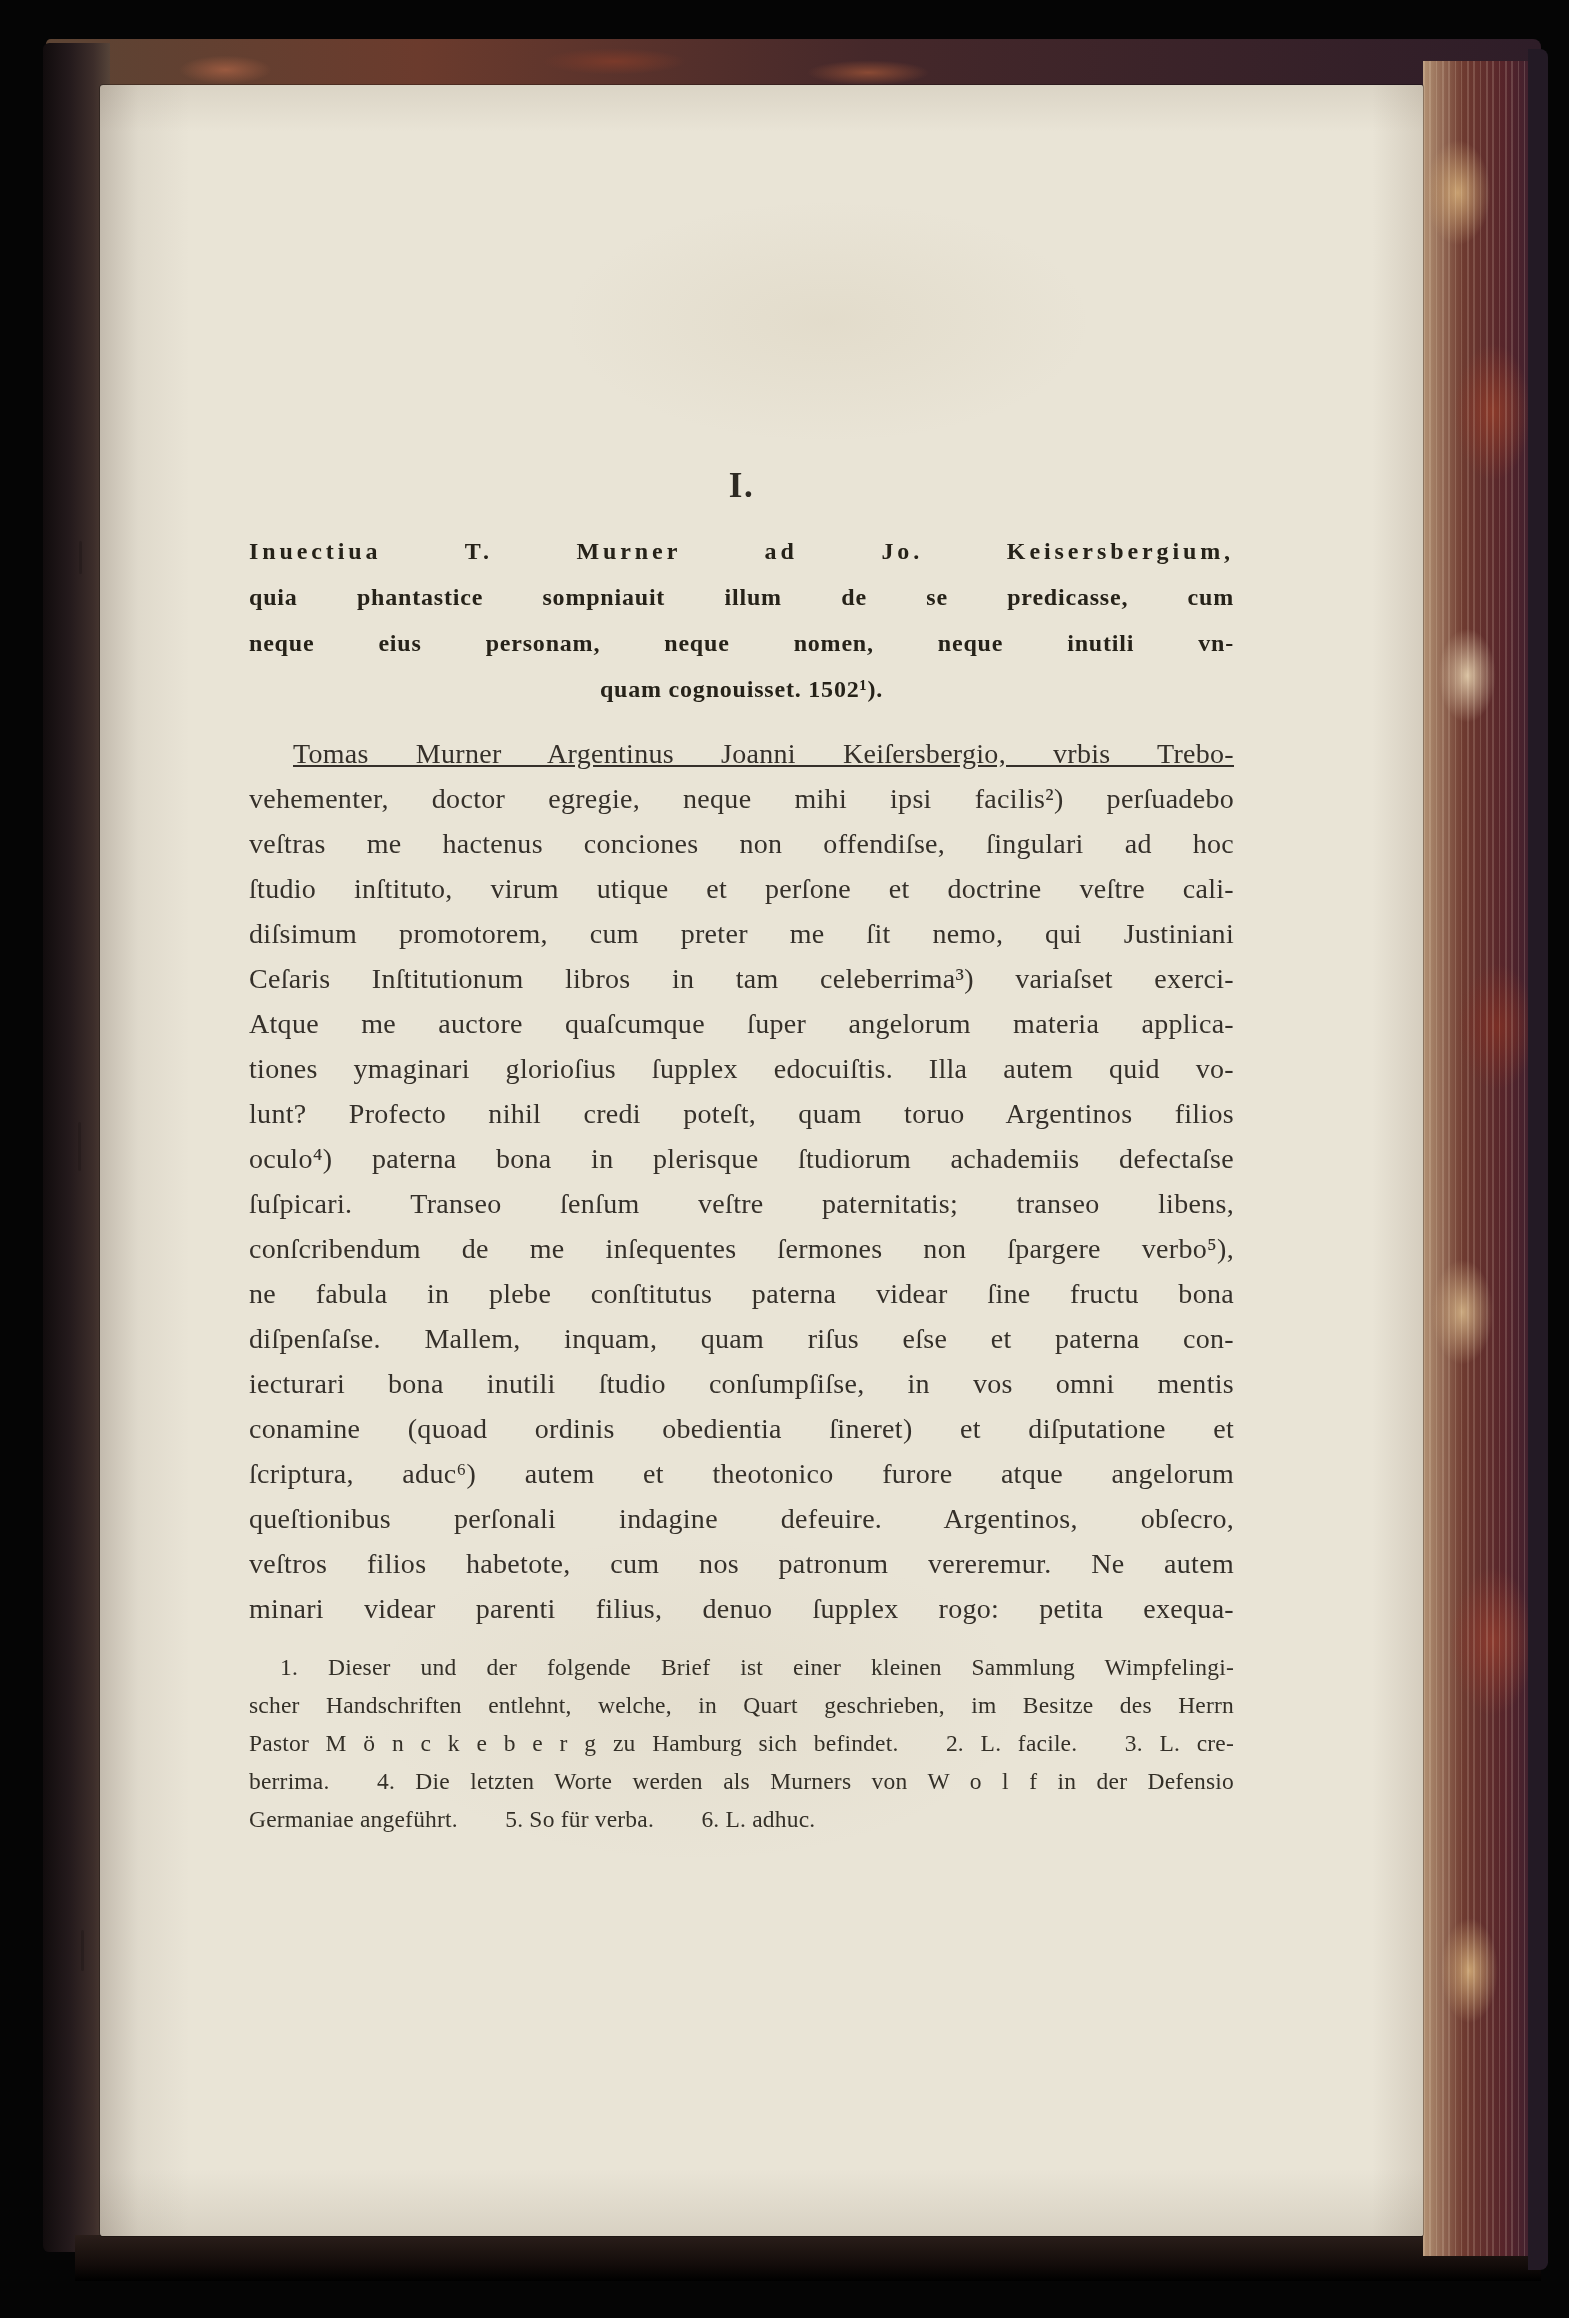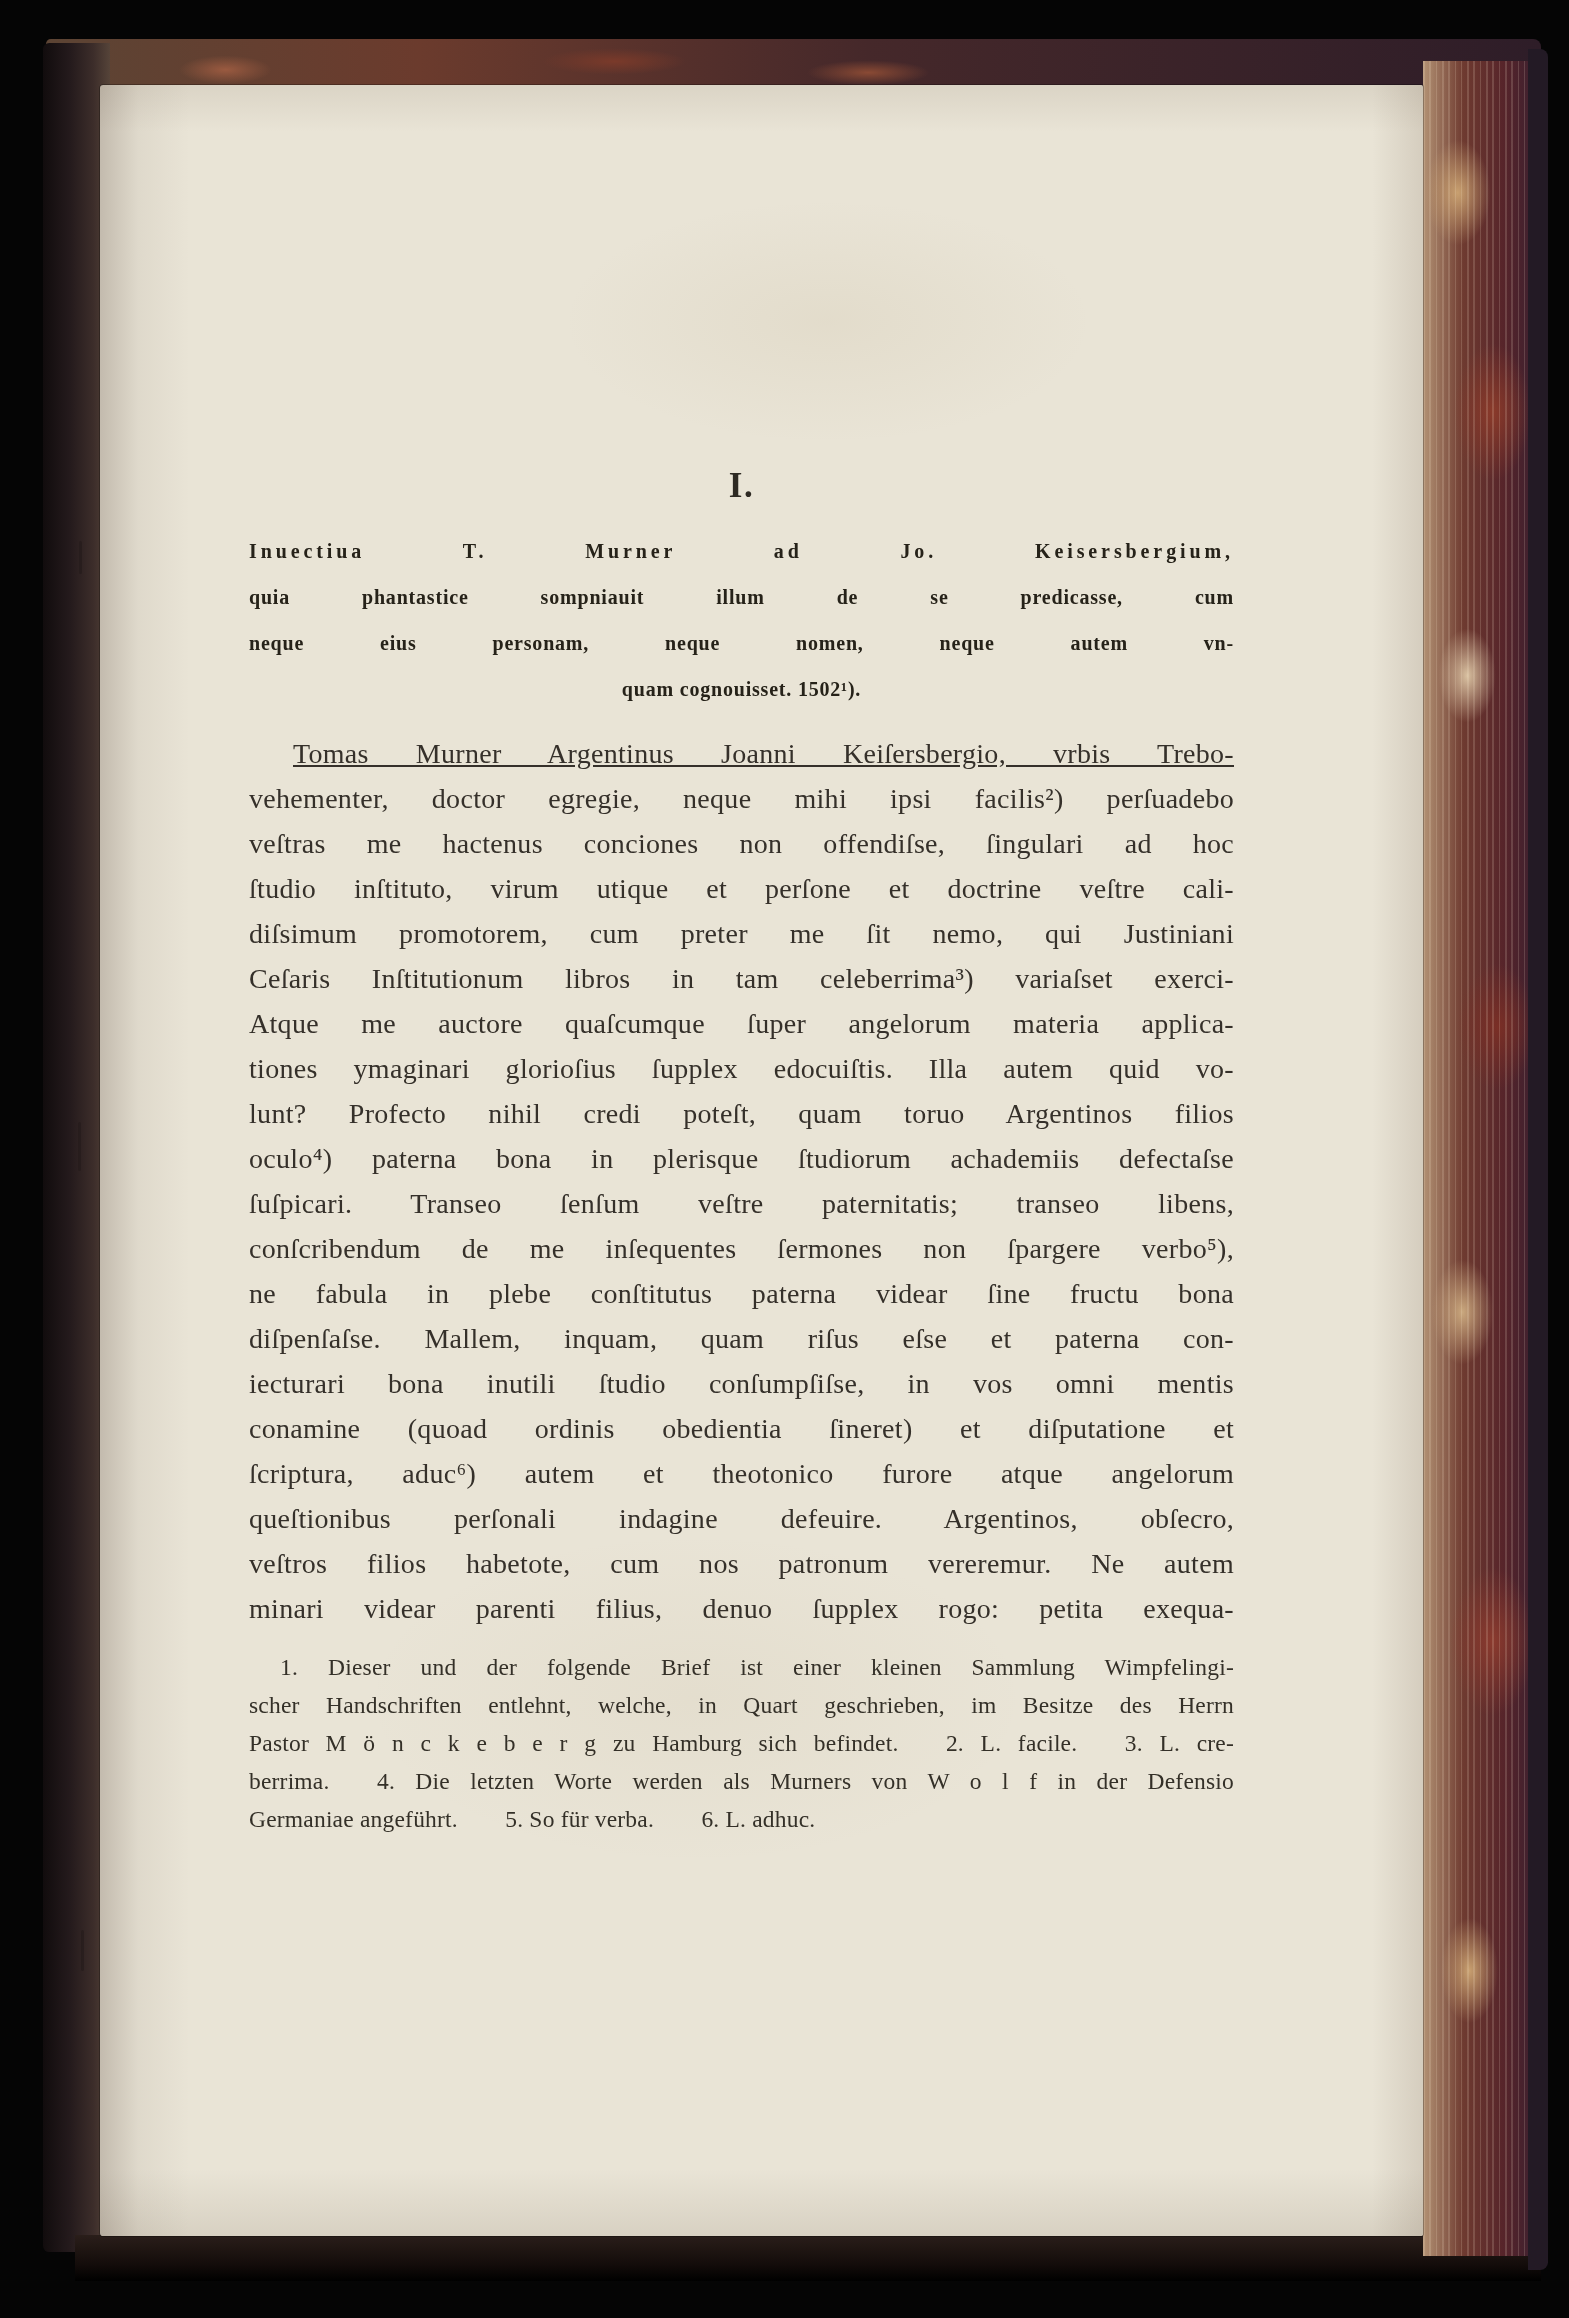--- a/index.html
+++ b/index.html
@@ -62,21 +62,21 @@
 
   
   .content {
     position:absolute; left:149px; top:0; width:985px;
     color: var(--ink, #2e2a23);
   }
   .section-number {
     padding-top:380px; text-align:center;
     font-size:35px; line-height:41px; font-weight:bold; letter-spacing:1.6px;
   }
-  .heading { margin-top:22px; font-weight:bold; font-size:20px; line-height:46px; color:#262219; }
+  .heading { margin-top:22px; font-weight:bold; font-size:24px; line-height:46px; color:#262219; }
   .h-line { text-align:justify; text-align-last:justify; -moz-text-align-last:justify; }
   .h1 { letter-spacing:3.9px; word-spacing:6.3px; }
   .h2 { letter-spacing:0.8px; }
   .h4 { text-align:center; text-align-last:center; letter-spacing:0.8px; }
 
   .body-text { margin-top:19px; color:#35302a; }
   .body-line {
     font-size:28px; line-height:45px; letter-spacing:0.3px;
     text-align:justify; text-align-last:justify; -moz-text-align-last:justify;
   }
@@ -100,21 +100,21 @@
   <div class="bottom-edge"></div>
   <div class="fore-edge"></div>
   <div class="cover-right"></div>
 
   <div class="page">
     <div class="content">
       <div class="section-number">I.</div>
       <div class="heading">
         <div class="h-line h1">Inuectiua T. Murner ad Jo. Keisersbergium,</div>
         <div class="h-line h2">quia phantastice sompniauit illum de se predicasse, cum</div>
-        <div class="h-line h2">neque eius personam, neque nomen, neque autem vn-</div>
+        <div class="h-line h2">neque eius personam, neque nomen, neque inutili vn-</div>
         <div class="h-line h4">quam cognouisset. 1502¹).</div>
       </div>
       <div class="body-text">
           <div class="body-line indent">Tomas Murner Argentinus Joanni Keiſersbergio, vrbis Trebo-</div>
           <div class="body-line">vehementer, doctor egregie, neque mihi ipsi facilis²) perſuadebo</div>
           <div class="body-line">veſtras me hactenus conciones non offendiſse, ſingulari ad hoc</div>
           <div class="body-line">ſtudio inſtituto, virum utique et perſone et doctrine veſtre cali-</div>
           <div class="body-line">diſsimum promotorem, cum preter me ſit nemo, qui Justiniani</div>
           <div class="body-line">Ceſaris Inſtitutionum libros in tam celeberrima³) variaſset exerci-</div>
           <div class="body-line">Atque me auctore quaſcumque ſuper angelorum materia applica-</div>

